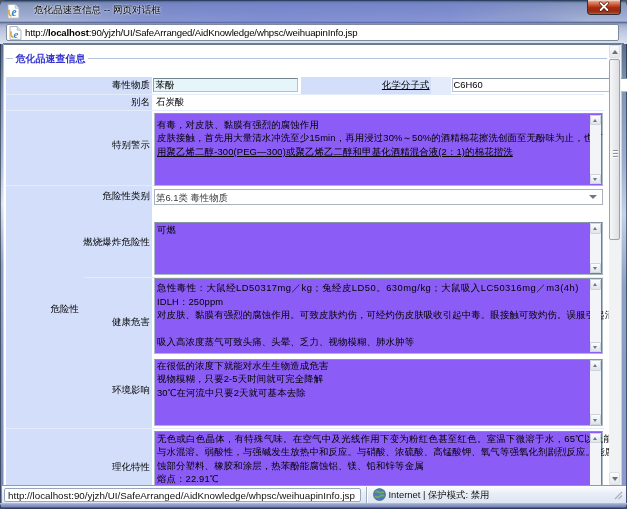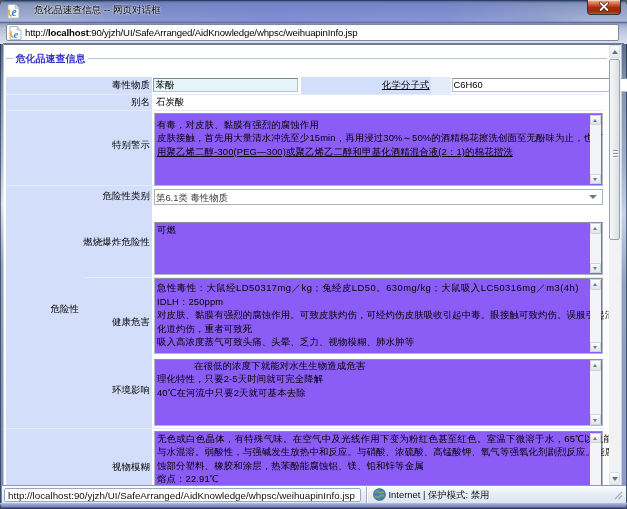--- a/index.html
+++ b/index.html
@@ -136,21 +136,21 @@
 
     <div class="abs lav lbl" style="left:0;top:0;width:146px;height:17.8px;">毒性物质</div>
     <div class="abs lav lbl" style="left:0;top:34.3px;width:146px;height:74.7px;padding-bottom:5px;">特别警示</div>
     <div class="abs lav lbl" style="left:0;top:18.3px;width:146px;height:15.5px;">别名</div>
     <div class="abs lav" style="left:0;top:109.5px;width:78px;height:242px;display:flex;align-items:center;justify-content:flex-end;padding-right:4.5px;padding-top:4px;font-size:9.4px;letter-spacing:0.15px;">危险性</div>
     <div class="abs lav" style="left:0;top:352px;width:78px;height:77px;"></div>
     <div class="abs lav lbl" style="left:78.5px;top:109.5px;width:67.5px;height:20.5px;">危险性类别</div>
     <div class="abs lav lbl" style="left:78.5px;top:130.5px;width:67.5px;height:70px;">燃烧爆炸危险性</div>
     <div class="abs lav lbl" style="left:78.5px;top:201px;width:67.5px;height:78px;padding-top:11px;">健康危害</div>
     <div class="abs lav lbl" style="left:78.5px;top:279.5px;width:67.5px;height:72px;padding-bottom:3px;">环境影响</div>
-    <div class="abs lav lbl" style="left:78.5px;top:352px;width:67.5px;height:77px;">视物模糊</div>
+    <div class="abs lav lbl" style="left:78.5px;top:352px;width:67.5px;height:77px;">理化特性</div>
 
     <div class="abs wht" style="left:146.5px;top:0;width:148.5px;height:17.8px;"></div>
     <div class="abs lav lbl" style="left:295.5px;top:0;width:130px;height:17.8px;text-decoration:underline;">化学分子式</div>
     <div class="abs wht" style="left:445.5px;top:0;width:152.5px;height:17.8px;"></div>
 
     <div class="abs wht" style="left:146.5px;top:18.3px;width:451.5px;height:15.5px;"></div>
     <div class="abs wht" style="left:146.5px;top:34.3px;width:451.5px;height:74.7px;"></div>
     <div class="abs wht" style="left:146.5px;top:109.5px;width:451.5px;height:20.5px;"></div>
     <div class="abs wht" style="left:146.5px;top:130.5px;width:451.5px;height:70px;"></div>
     <div class="abs wht" style="left:146.5px;top:201px;width:451.5px;height:78px;"></div>
@@ -197,36 +197,35 @@
   <div class="sbbtn" style="bottom:0;">
         <i class="arr arrdn"></i>
       </div>
     </div>
 </div>
 
 <div class="abs ta" style="left:153.5px;top:277.5px;width:449px;height:76px;">
   <div class="taline" style="top:2.5px;letter-spacing:0.5px;">急性毒性：大鼠经LD50317mg／kg；兔经皮LD50。630mg/kg；大鼠吸入LC50316mg／m3(4h)</div>
   <div class="taline" style="top:16.1px;">IDLH：250ppm</div>
   <div class="taline" style="top:29.7px;">对皮肤、黏膜有强烈的腐蚀作用。可致皮肤灼伤，可经灼伤皮肤吸收引起中毒。眼接触可致灼伤。误服引起消</div>
-  <div class="taline" style="top:43.3px;">化道灼伤，重者可致死</div>
   <div class="taline" style="top:56.9px;">吸入高浓度蒸气可致头痛、头晕、乏力、视物模糊、肺水肿等</div>
   <div class="sb">
       <div class="sbbtn" style="top:0;">
         <i class="arr arrup"></i>
       </div>
   <div class="sbbtn" style="bottom:0;">
         <i class="arr arrdn"></i>
       </div>
     </div>
 </div>
 
 <div class="abs ta" style="left:153.5px;top:358.5px;width:449px;height:67.5px;">
-  <div class="taline" style="top:-0.7px;margin-left:37px;">在很低的浓度下就能对水生生物造成危害</div>
-  <div class="taline" style="top:12.9px;">理化特性，只要2-5天时间就可完全降解</div>
-  <div class="taline" style="top:26.5px;">40℃在河流中只要2天就可基本去除</div>
+  <div class="taline" style="top:-0.7px;">在很低的浓度下就能对水生生物造成危害</div>
+  <div class="taline" style="top:12.9px;">视物模糊，只要2-5天时间就可完全降解</div>
+  <div class="taline" style="top:26.5px;">30℃在河流中只要2天就可基本去除</div>
   <div class="sb">
       <div class="sbbtn" style="top:0;">
         <i class="arr arrup"></i>
       </div>
   <div class="sbbtn" style="bottom:0;">
         <i class="arr arrdn"></i>
       </div>
     </div>
 </div>
 

